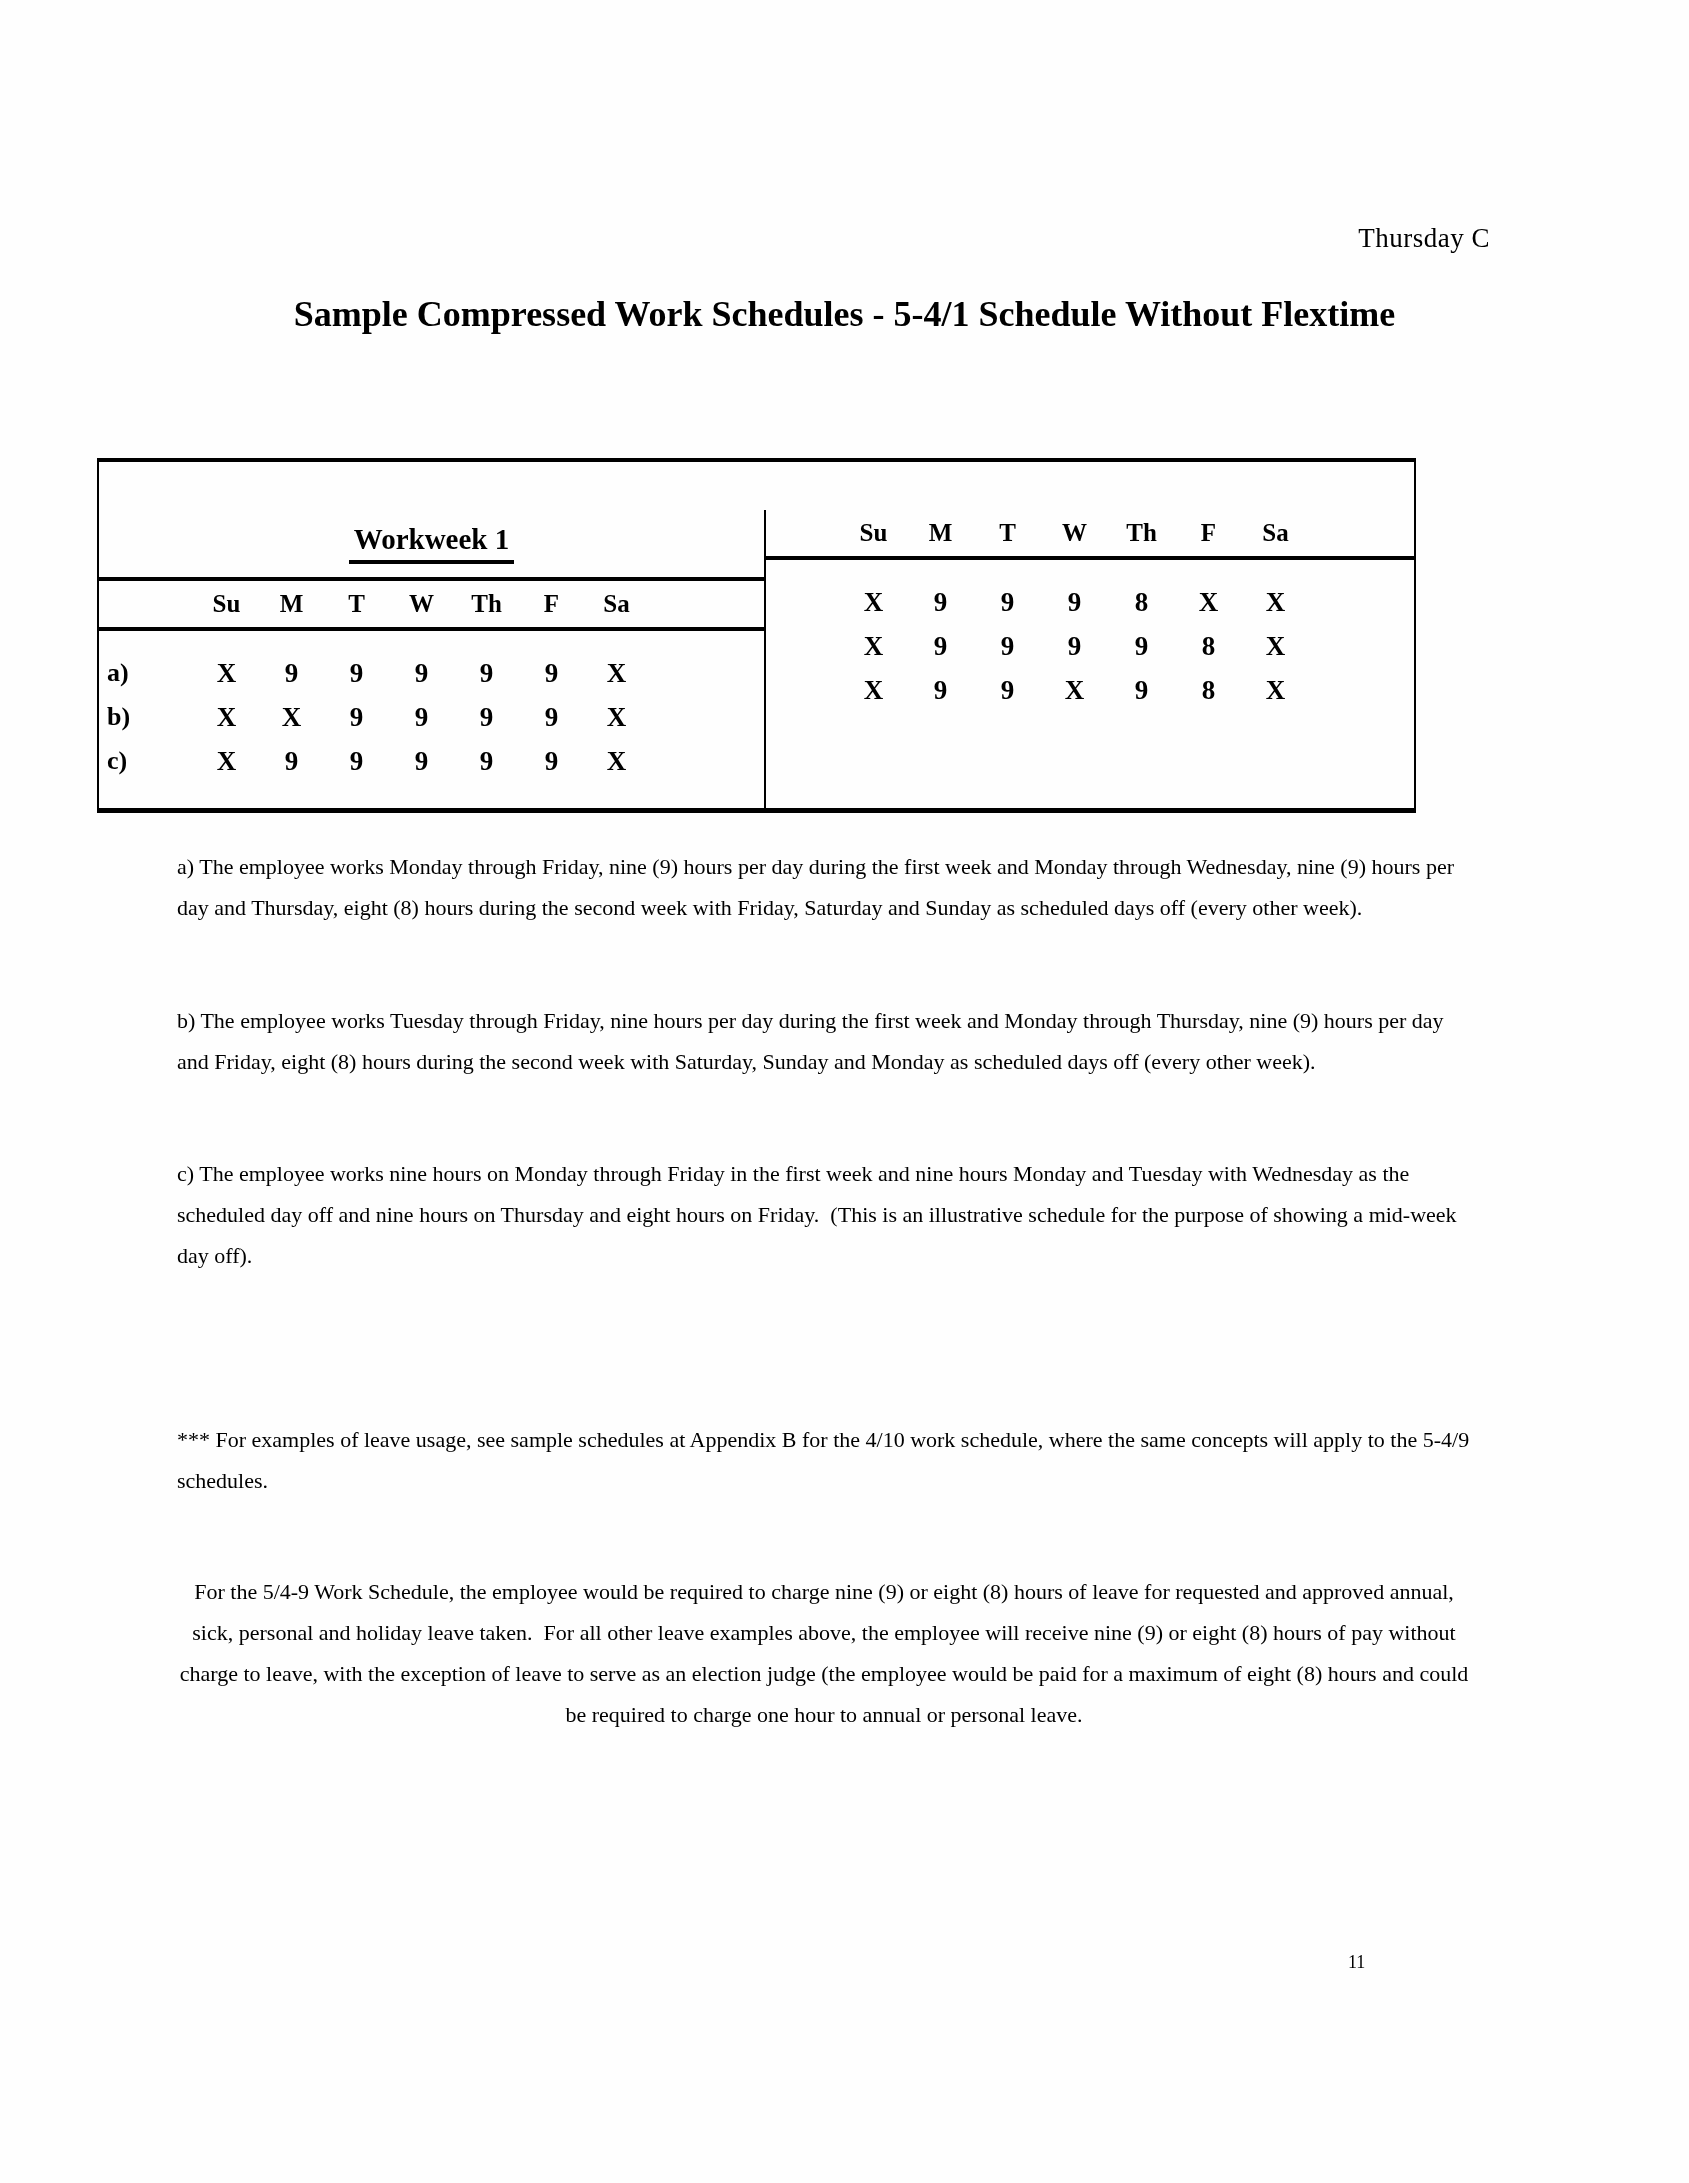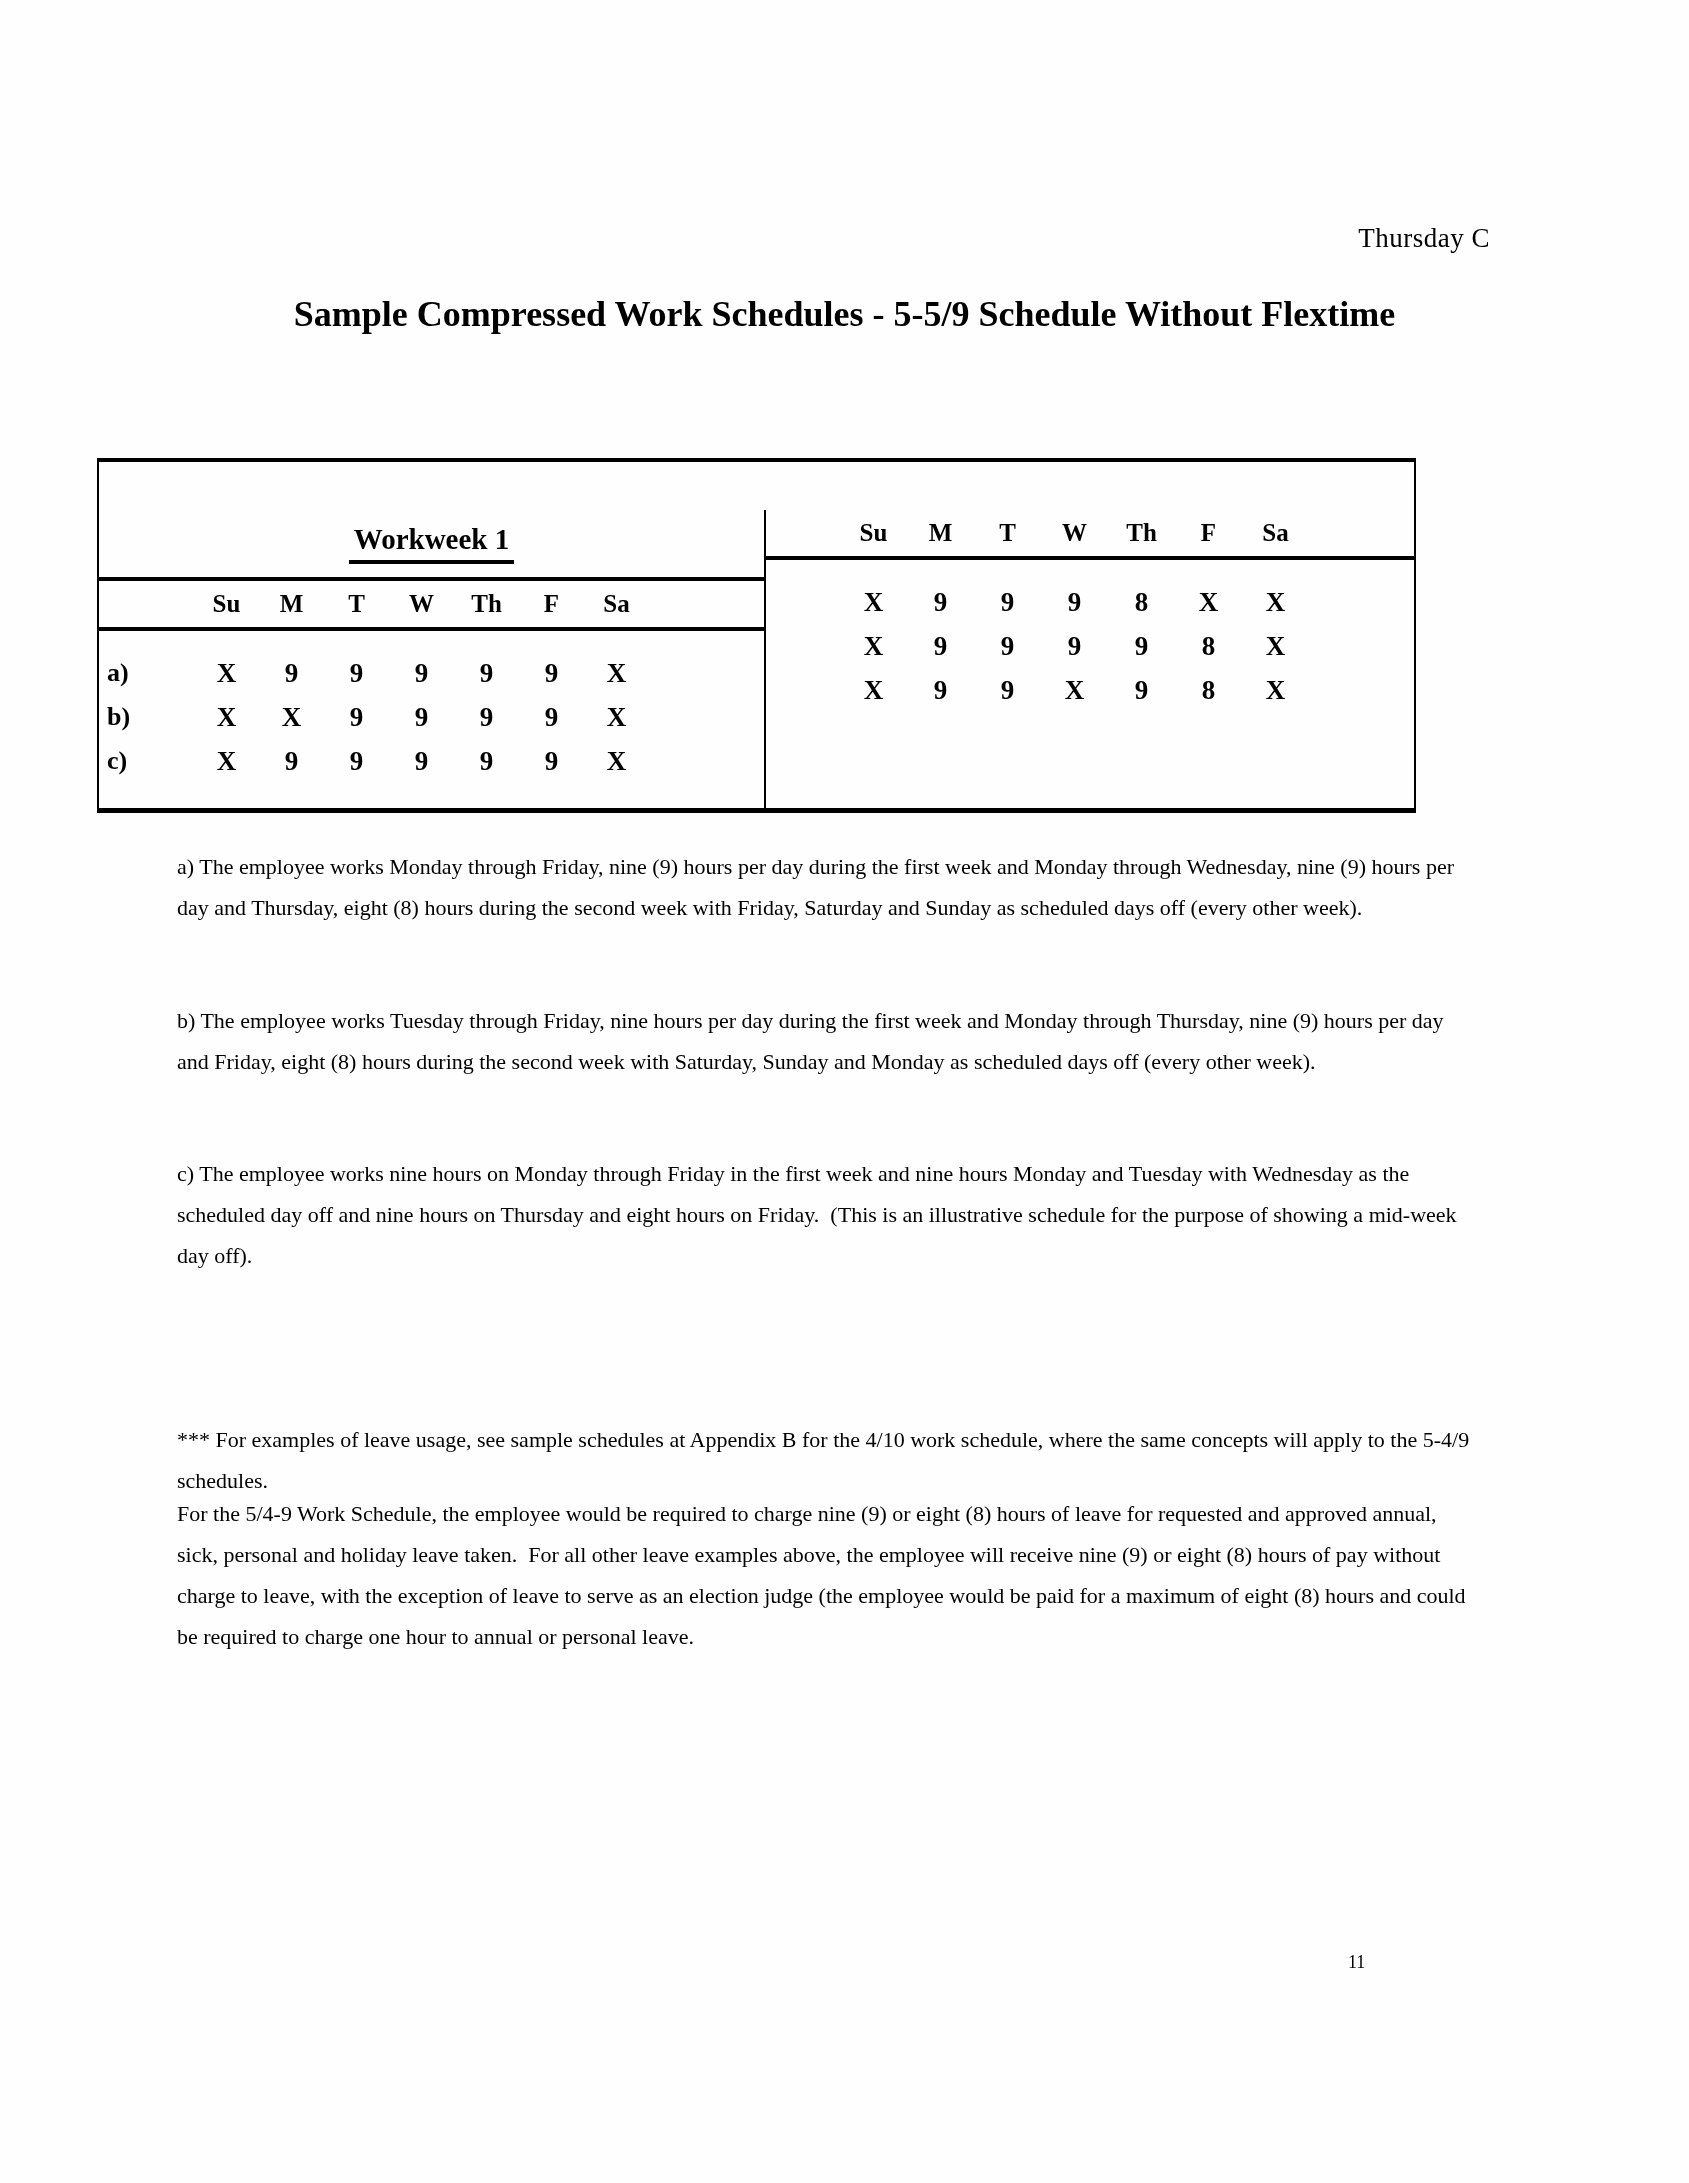--- a/index.html
+++ b/index.html
@@ -116,38 +116,38 @@
     left: 177px;
     width: 1294px;
     font-size: 22px;
     line-height: 41px;
     white-space: pre-wrap;
   }
   .para-a { top: 846px; }
   .para-b { top: 1000px; }
   .para-c { top: 1153px; }
   .para-note { top: 1419px; }
-  .para-policy { top: 1493px; }
+  .para-policy { top: 1571px; text-align: center; }
 
   .page-number {
     position: absolute;
     left: 1348px;
     top: 1952px;
     font-size: 18px;
     font-weight: normal;
   }
 </style>
 </head>
 <body>
 
 <div class="page">
 
   <div class="appendix-label">Thursday C</div>
 
-  <h1 class="doc-title">Sample Compressed Work Schedules - 5-5/9 Schedule Without Flextime</h1>
+  <h1 class="doc-title">Sample Compressed Work Schedules - 5-4/1 Schedule Without Flextime</h1>
 
   <div class="schedule-table">
 
     <div class="half left">
       <div class="ww-row">
         <span class="ww-title">Workweek 1</span>
       </div>
       <div class="days-row gridL">
         <span class="cell"></span>
         <span class="cell day-cell">Su</span>

